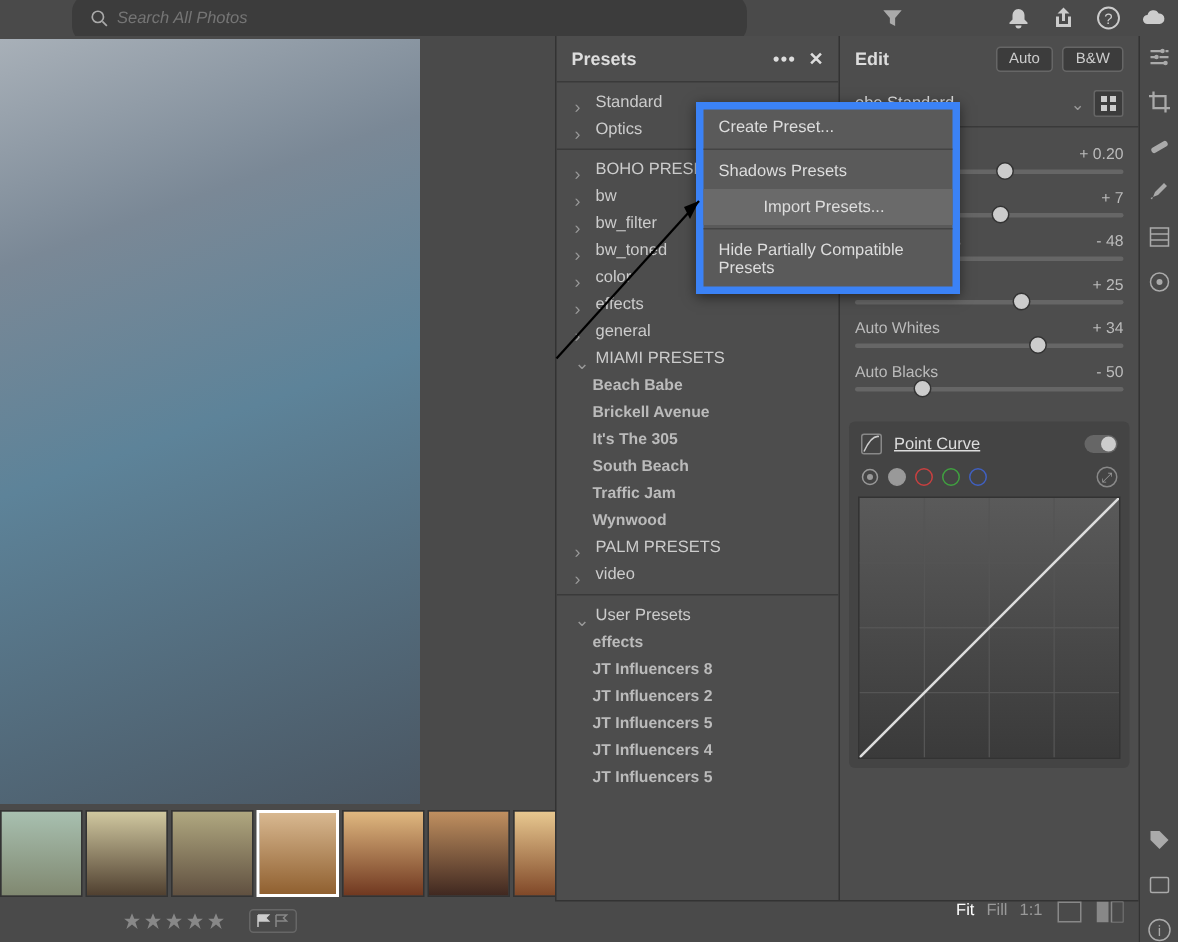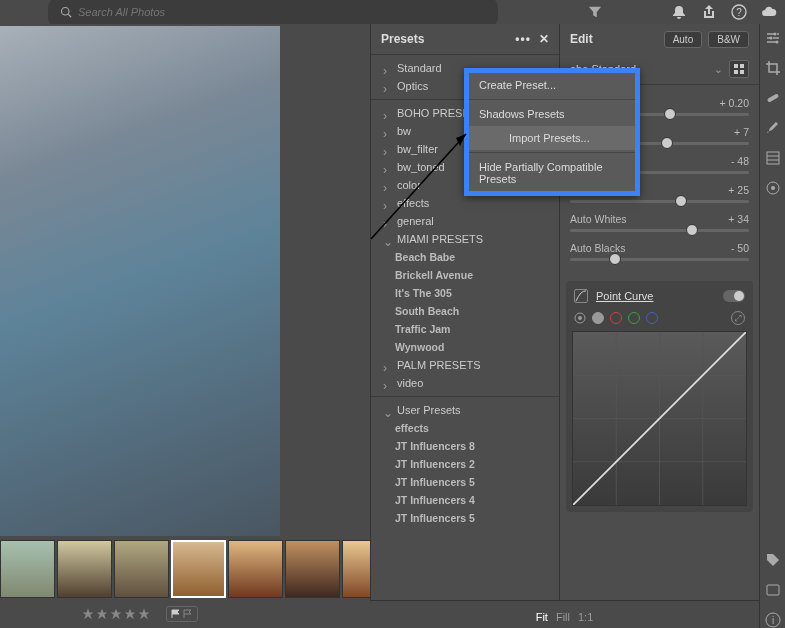--- a/index.html
+++ b/index.html
@@ -89,21 +89,21 @@
   
   .bottom-tabs{height:28px;display:flex;border-top:1px solid #333;}
   .bottom-tabs .tab{flex:1;display:flex;align-items:center;justify-content:center;font-size:11px;color:#bbb;cursor:pointer;}
   .bottom-tabs .tab.active{color:#fff;}
   
   
   .rail{width:26px;background:#4a4a4a;border-left:1px solid #333;display:flex;flex-direction:column;align-items:center;padding-top:6px;gap:14px;}
   .rail .ri{width:16px;height:16px;fill:#aaa;cursor:pointer;}
   
   
-  .footer-right{position:absolute; bottom:0; left:370px; right:26px; height:28px; background:#4a4a4a; border-top:1px solid #333; display:flex; align-items:center; padding:0 10px; gap:10px;flex-direction:column;}
+  .footer-right{position:absolute; bottom:0; left:370px; right:26px; height:28px; background:#4a4a4a; border-top:1px solid #333; display:flex; padding:0 10px; gap:10px;}
   .zoom-opts{display:flex;gap:8px;font-size:11px;color:#999;}
   .zoom-opts span.active{color:#fff;}
   .sq-toggle{width:16px;height:14px;border:1px solid #888;}
 </style>
 </head>
 <body>
 
 <div class="topbar">
   <div class="search-wrap">
     <svg class="search-icon" viewBox="0 0 16 16">

